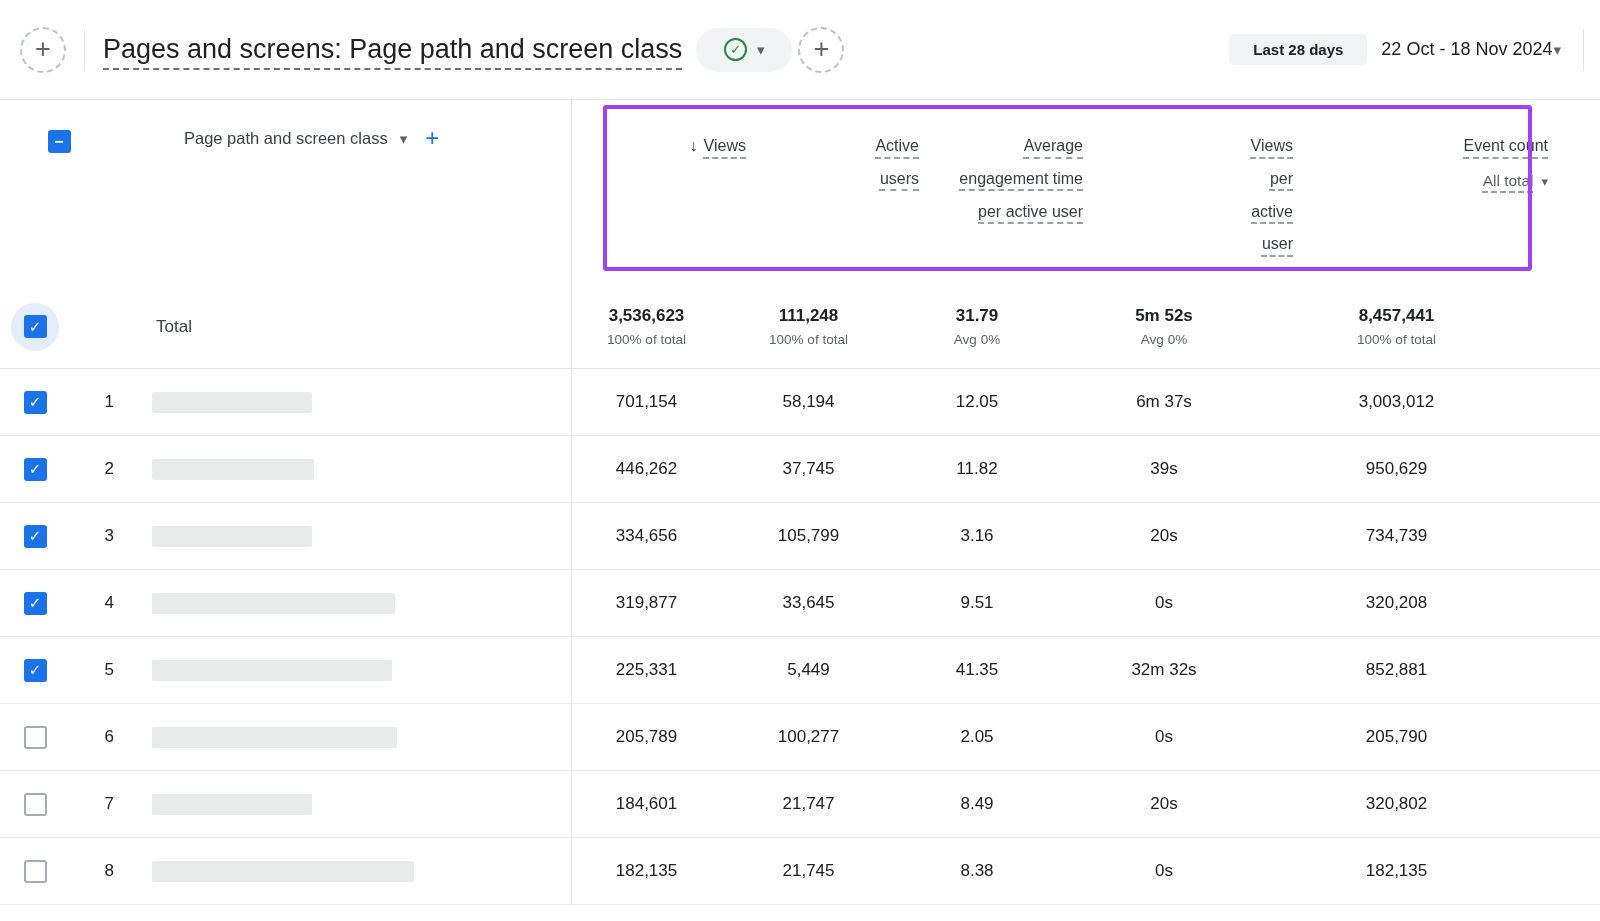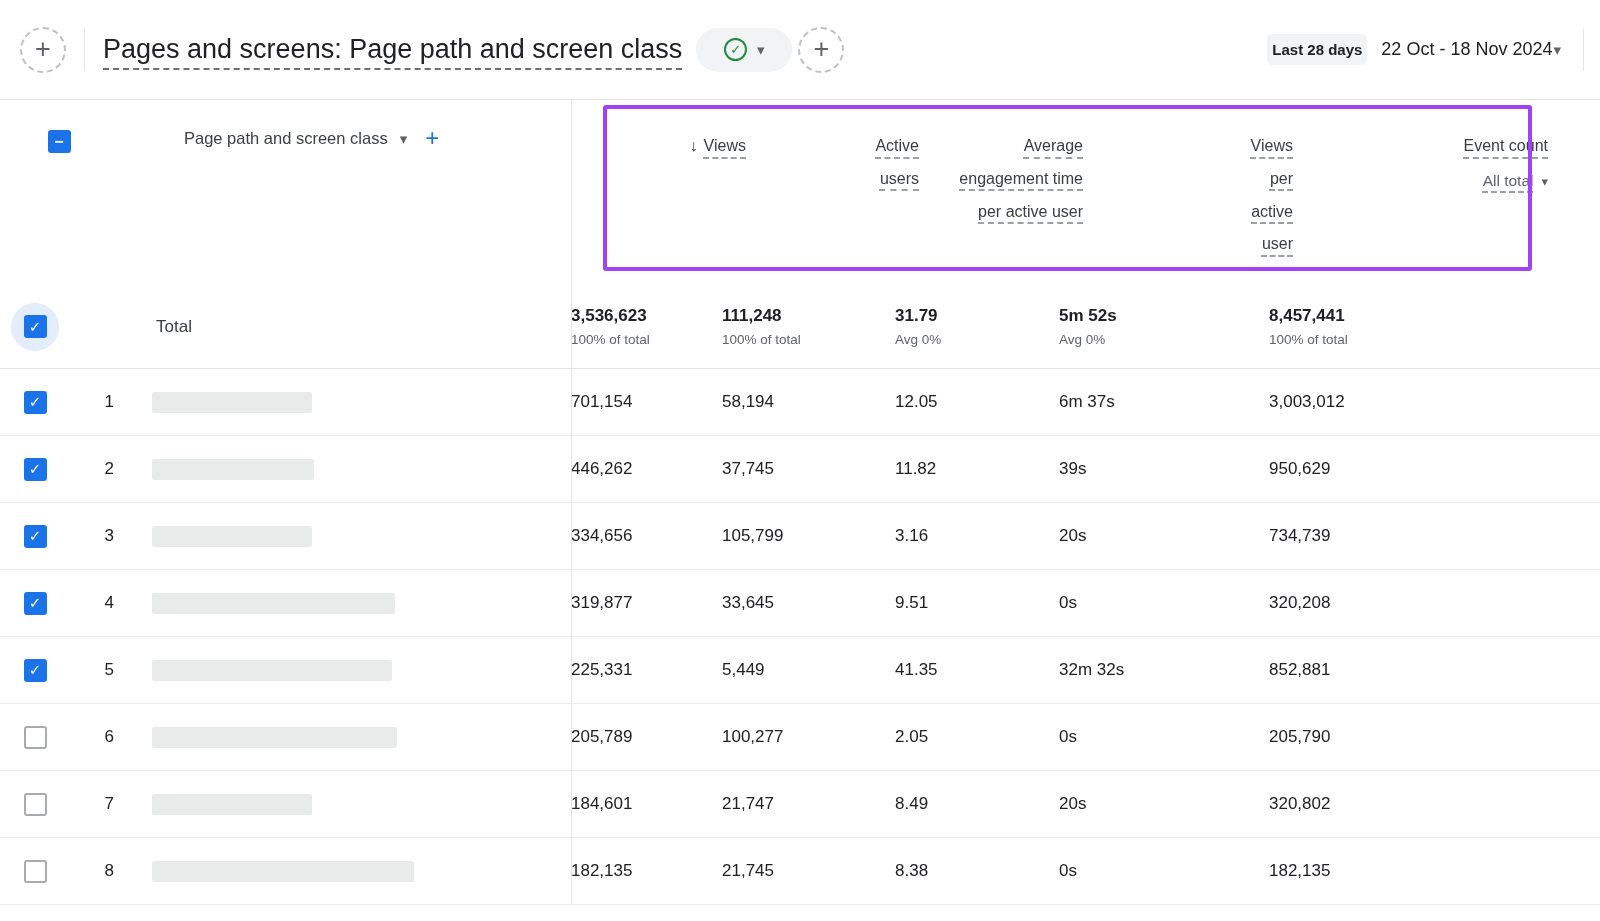--- a/index.html
+++ b/index.html
@@ -24,21 +24,21 @@
   .vdiv{width:1px;height:42px;background:var(--line);margin:0 18px;flex:0 0 auto;}
   .report-title{font-size:27px;color:var(--txt);white-space:nowrap;
     text-decoration:underline;text-decoration-style:dashed;text-decoration-color:#6b6f73;
     text-decoration-thickness:2px;text-underline-offset:10px;margin-right:14px;}
   .check-pill{height:44px;min-width:96px;background:#f1f3f4;border-radius:22px;
     display:flex;align-items:center;justify-content:center;gap:10px;padding:0 14px;cursor:pointer;flex:0 0 auto;}
   .green-check{width:23px;height:23px;border-radius:50%;border:2px solid var(--green);
     display:flex;align-items:center;justify-content:center;color:var(--green);font-size:13px;font-weight:bold;}
   .caret{color:#5f6368;font-size:15px;line-height:1;}
   .topbar .gap{flex:1;}
-  .date-chip{background:#f1f3f4;border-radius:5px;padding:7px 5px;font-size:15px;font-weight:700;
+  .date-chip{background:#f1f3f4;border-radius:5px;padding:7px 24px;font-size:15px;font-weight:700;
     color:var(--txt);white-space:nowrap;margin-right:14px;flex:0 0 auto;cursor:pointer;}
   .date-range{font-size:18px;color:var(--txt);white-space:nowrap;display:flex;align-items:center;gap:1px;
     margin-right:18px;cursor:pointer;flex:0 0 auto;}
   .plus2{margin:0 14px 0 6px;}
 
   
   .table-wrap{position:relative;}
   .col-sep{position:absolute;left:571px;top:0;bottom:0;width:1px;background:var(--line);}
   .grid-row{display:grid;grid-template-columns:70px 50px 451px 151px 173px 164px 210px 255px 77px;align-items:center;}
 
@@ -66,21 +66,21 @@
   .cbx.checked{background:var(--blue);border-color:var(--blue);}
   .cbx.checked::after{content:'\2713';color:#fff;font-size:15px;font-weight:bold;}
   .cbx.indeterminate{background:var(--blue);border-color:var(--blue);}
   .cbx.indeterminate::after{content:'\2212';color:#fff;font-size:16px;font-weight:bold;}
   .c-check{justify-self:center;}
   .halo{width:48px;height:48px;border-radius:50%;background:#e4edfb;display:flex;align-items:center;justify-content:center;}
 
   
   .total-row{height:84px;border-bottom:1px solid var(--line);}
   .total-label{font-size:17px;color:#3c4043;padding-left:36px;}
-  .mcell{text-align:left;}
+  .mcell{text-align:center;}
   .mval{font-size:17px;color:var(--txt);}
   .total-row .mval{font-weight:700;}
   .msub{font-size:13.5px;color:var(--txt2);margin-top:6px;}
 
   
   .data-row{height:67px;border-bottom:1px solid var(--rowline);}
   .row-index{justify-self:end;padding-right:6px;font-size:17px;color:var(--txt);}
   .bar{height:21px;background:#e9eaea;border-radius:2px;margin-left:32px;}
   .data-row .mval{font-weight:400;}
 </style>

